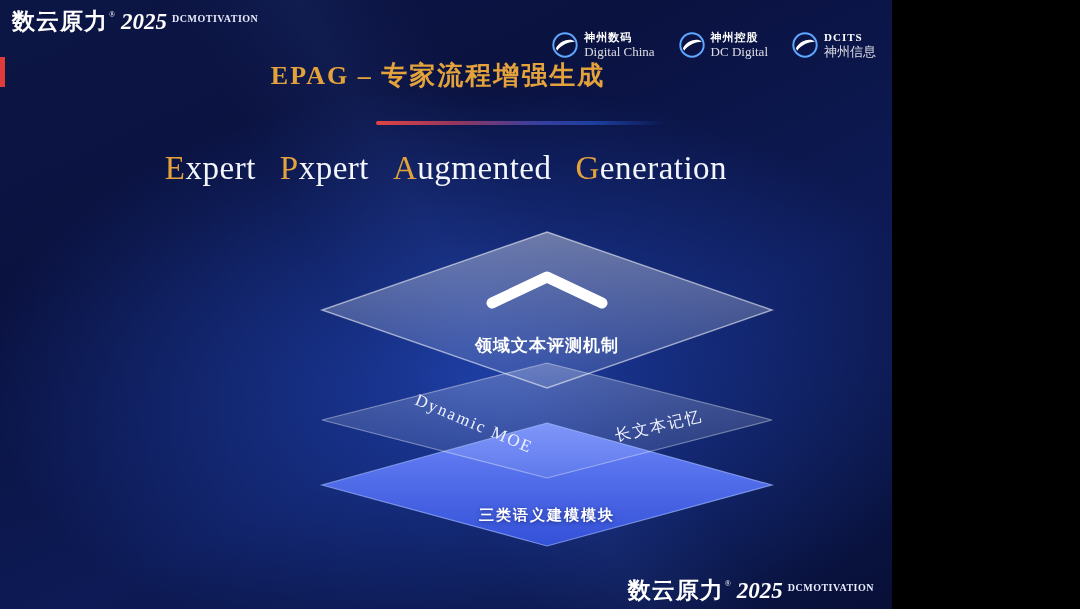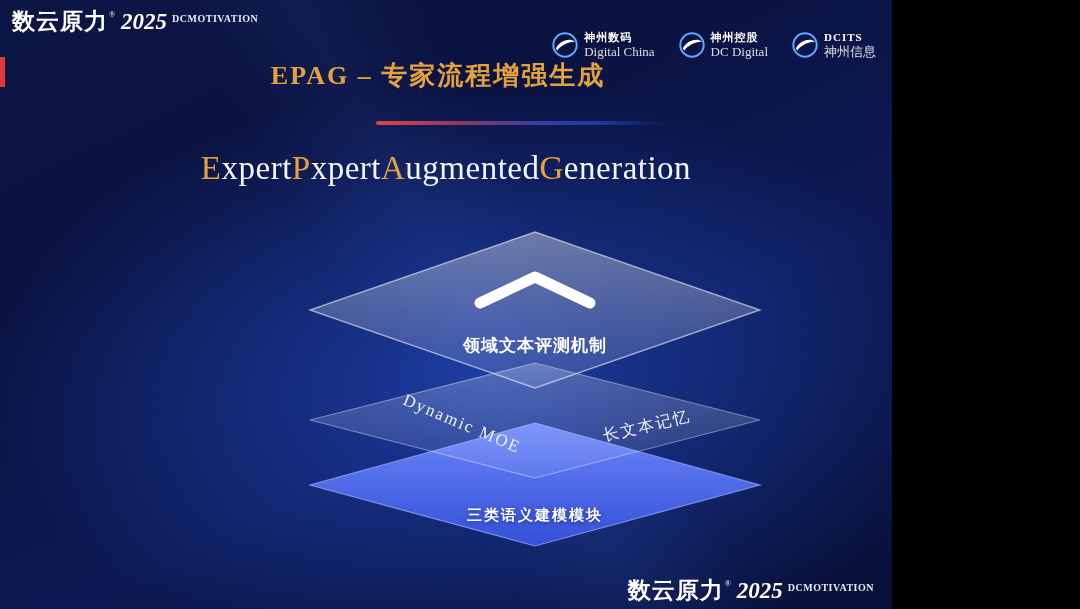--- a/index.html
+++ b/index.html
@@ -27,24 +27,24 @@
   .live-accent{position:absolute;left:0;top:57px;width:5px;height:30px;background:#e03b3b;}
   .live-line{position:absolute;left:12px;top:60px;font-size:19px;font-weight:bold;letter-spacing:1px;}
   
   .gold-title{position:absolute;left:0;right:16px;top:58px;text-align:center;
               font-size:26px;font-weight:bold;color:#e3a23b;letter-spacing:2px;}
   .divider{position:absolute;left:376px;top:121px;width:290px;height:4px;border-radius:2px;
            background:linear-gradient(90deg,#e04343 0%,#93365f 28%,#3a3f9e 55%,#1c3f9e 75%,rgba(25,60,160,0) 100%);}
   
   .hero{position:absolute;left:0;right:0;top:150px;text-align:center;
         font-size:33px;font-weight:500;color:#f4f6fd;letter-spacing:0.5px;}
-  .hero .word{margin:0 0;white-space:nowrap;}
+  .hero .word{margin:0 12px;white-space:nowrap;}
   .hero .cap{color:#e3a23b;}
   
-  .diagram{position:absolute;left:300px;top:226px;width:470px;height:340px;}
+  .diagram{position:absolute;left:312px;top:226px;width:470px;height:340px;}
   .diagram svg{position:absolute;left:0;top:0;}
   .layer-label{position:absolute;left:0;width:100%;text-align:center;
                font-weight:bold;color:#fff;}
   .lbl-top{top:108px;font-size:17px;letter-spacing:1px;}
   .lbl-mid-left{left:72px;top:188px;width:180px;font-size:17px;font-weight:500;
                 letter-spacing:2px;transform:rotate(23deg);color:#eef2ff;}
   .lbl-mid-right{left:272px;top:190px;width:150px;font-size:16px;font-weight:500;
                  letter-spacing:2px;transform:rotate(-13deg);color:#eef2ff;}
   .lbl-bottom{top:280px;font-size:15px;letter-spacing:2px;text-shadow:0 1px 4px rgba(10,20,80,0.6);}
   

